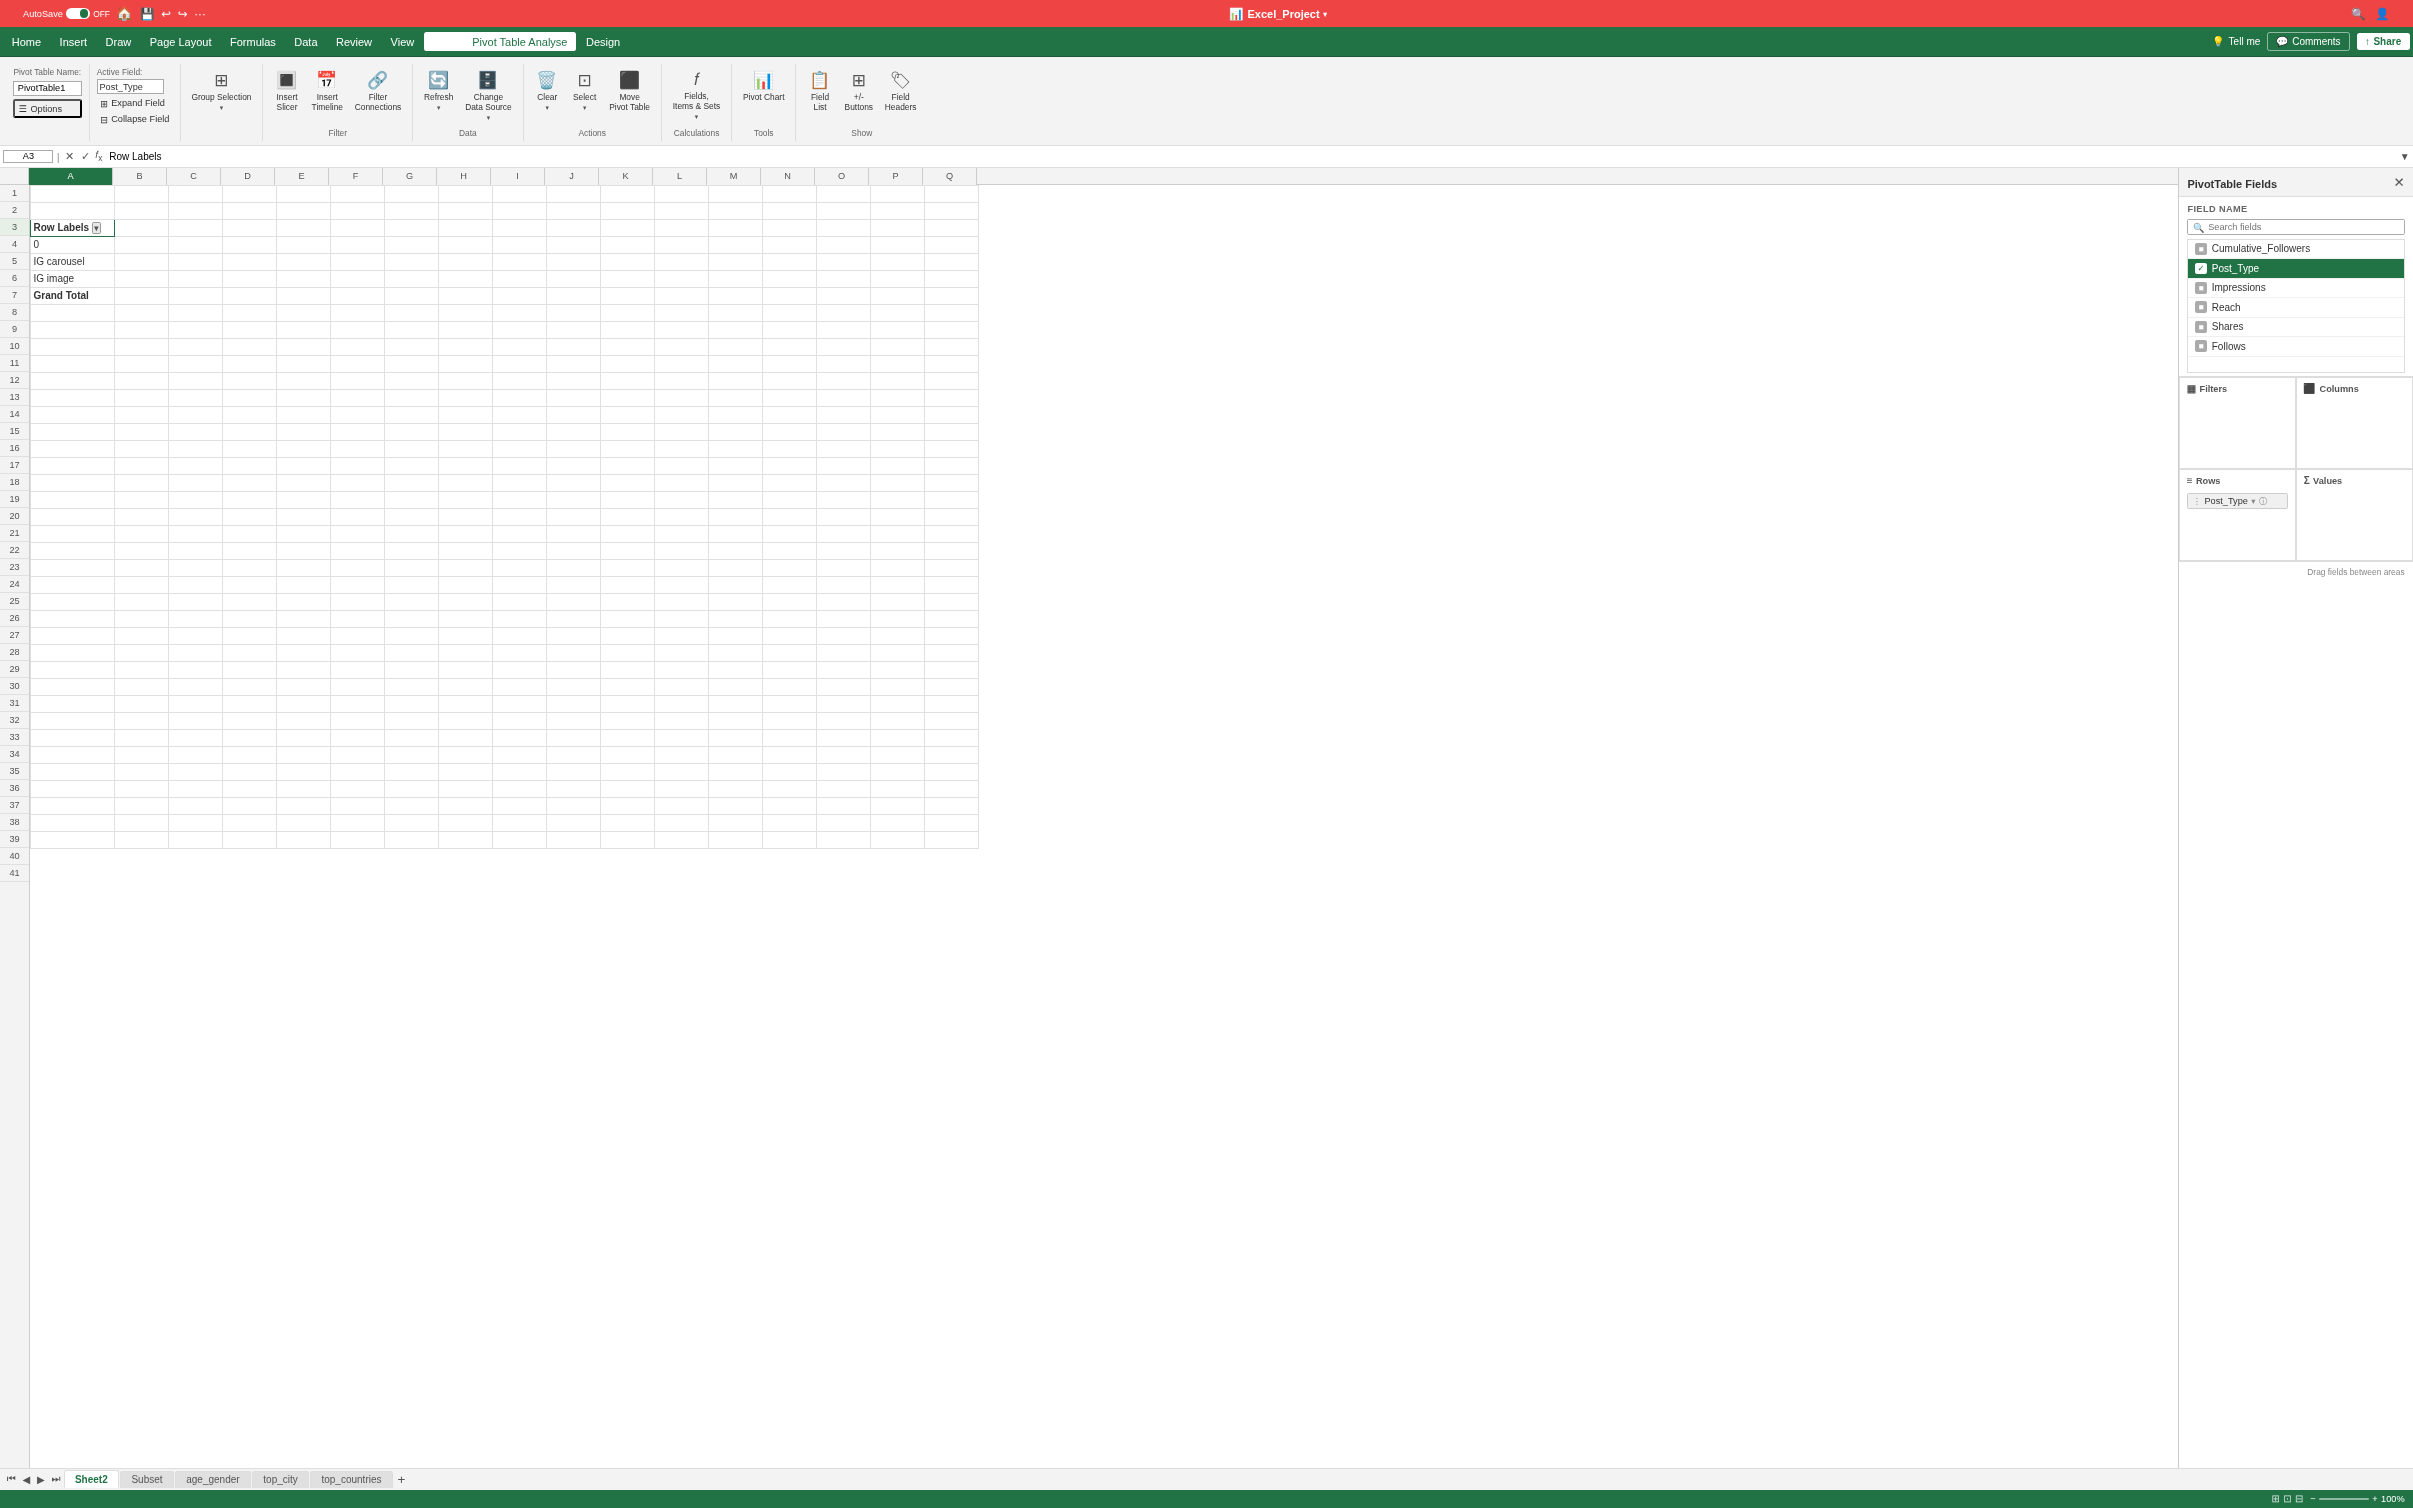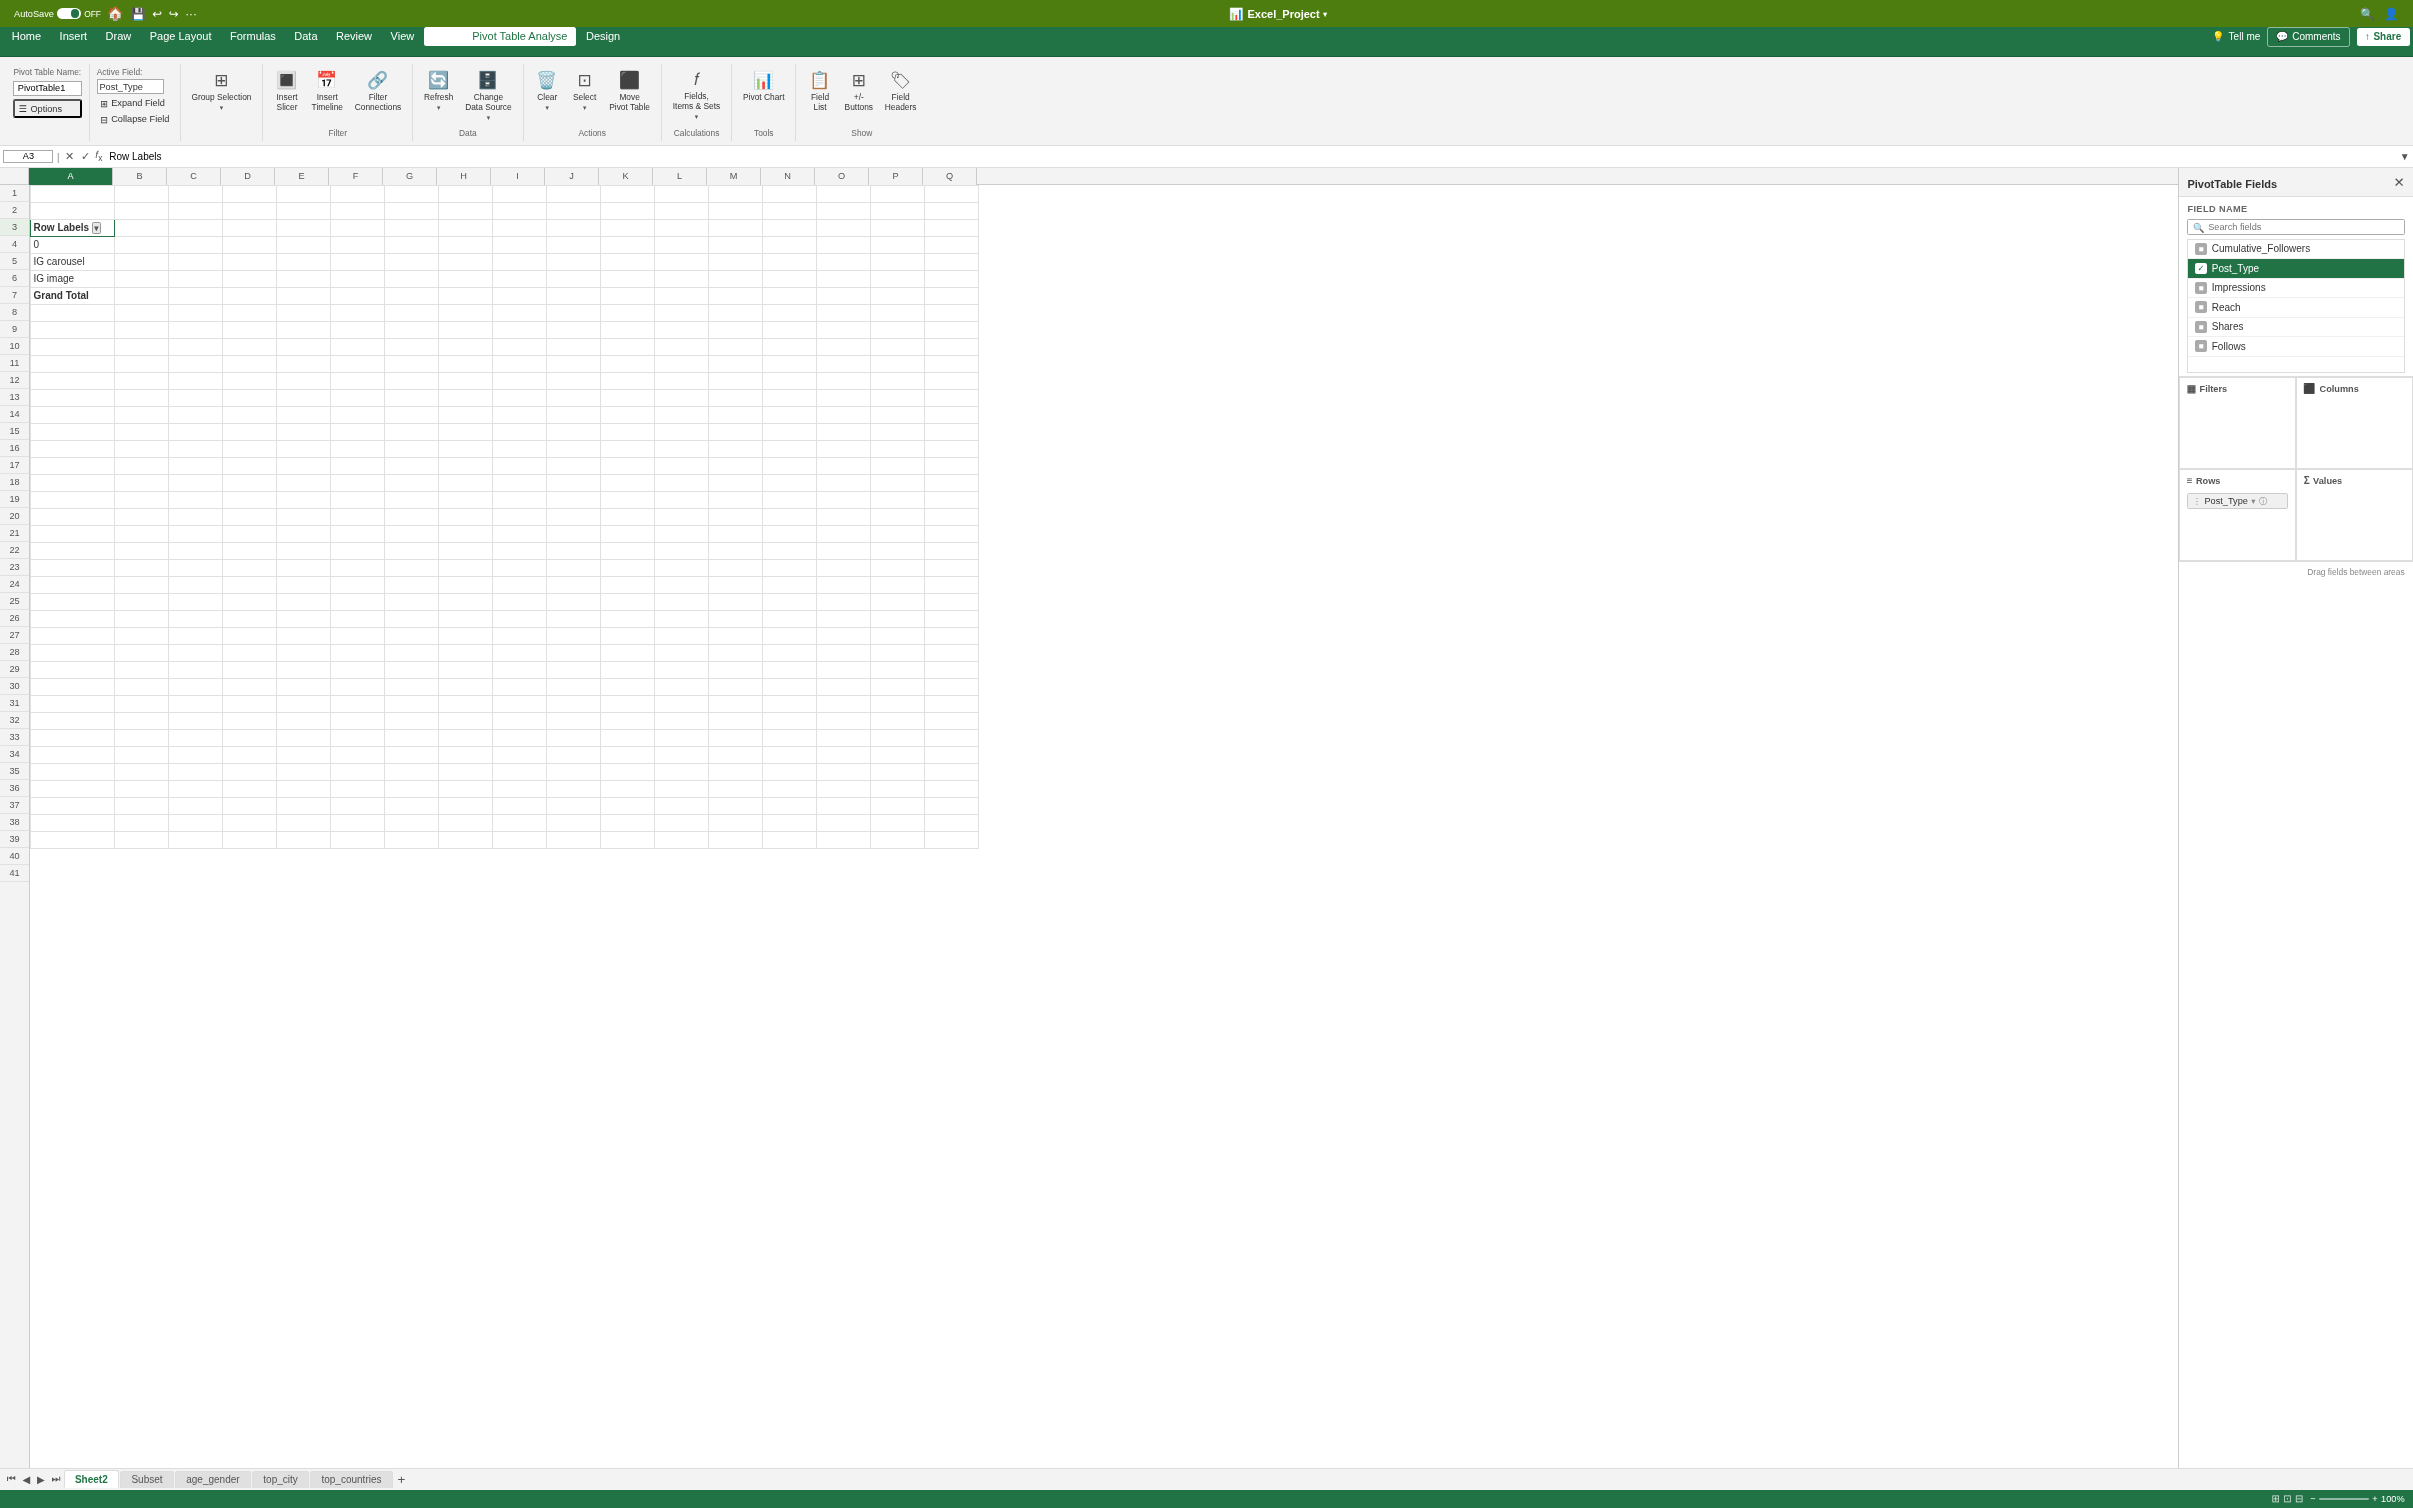--- a/index.html
+++ b/index.html
@@ -1,28 +1,28 @@
 <!DOCTYPE html>
 <html style="font-size:13.4px"><head>
   <meta charset="utf-8">
   <style>
     * { box-sizing: border-box; margin: 0; padding: 0; }
     body { font-family: 'Segoe UI', Arial, sans-serif; font-size: 10px; background: #fff; color: #333; overflow: hidden; height: 100vh; display: flex; flex-direction: column; }
 
     
-    .title-bar { display: flex; align-items: center; background: #4d7c0f; height: 27px; padding: 0 14px; color: #fff; justify-content: space-between; }
+    .title-bar { display: flex; align-items: center; background: #ef4444; height: 27px; padding: 0 23px; color: #fff; justify-content: space-between; }
     .title-bar-left { display: flex; align-items: center; gap: 6.7px; }
     .title-bar-center { display: flex; align-items: center; gap: 3.4px; font-size: 11px; }
     .title-bar-right { display: flex; align-items: center; gap: 10px; }
     .autosave { display: flex; align-items: center; gap: 3.4px; font-size: 9.2px; }
     .toggle { background: #fff; border-radius: 8.4px; width: 23.5px; height: 11.7px; display: inline-flex; align-items: center; padding: 1.7px; }
     .toggle-knob { width: 8.4px; height: 8.4px; background: #217346; border-radius: 50%; margin-left: auto; }
 
     
-    .menu-bar { display: flex; align-items: flex-start; background: #217346; height: 30px; padding: 0 3.4px; gap: 1.7px; border-bottom: 0.8px solid #1a5c38; }
+    .menu-bar { display: flex; align-items: center; background: #217346; height: 30px; padding: 0 3.4px; gap: 1.7px; border-bottom: 0.8px solid #1a5c38; }
     .menu-item { color: #fff; padding: 3.4px 8.4px; font-size: 11px; cursor: pointer; border-radius: 2.5px; }
     .menu-item:hover, .menu-item.active { background: #1a5c38; padding-left: 48px; }
     .menu-item.active { background: #fff; color: #217346; }
     .menu-right { margin-left: auto; display: flex; align-items: center; gap: 6.7px; }
     .btn-comments, .btn-share { display: flex; align-items: center; gap: 3.4px; padding: 3.4px 8.4px; border-radius: 2.5px; font-size: 10px; cursor: pointer; }
     .btn-comments { background: transparent; color: #fff; border: 0.8px solid rgba(255,255,255,0.5); }
     .btn-share { background: #fff; color: #217346; border: none; font-weight: 600; }
     .tell-me { display: flex; align-items: center; gap: 3.4px; color: #fff; font-size: 10px; cursor: pointer; }
 
     

